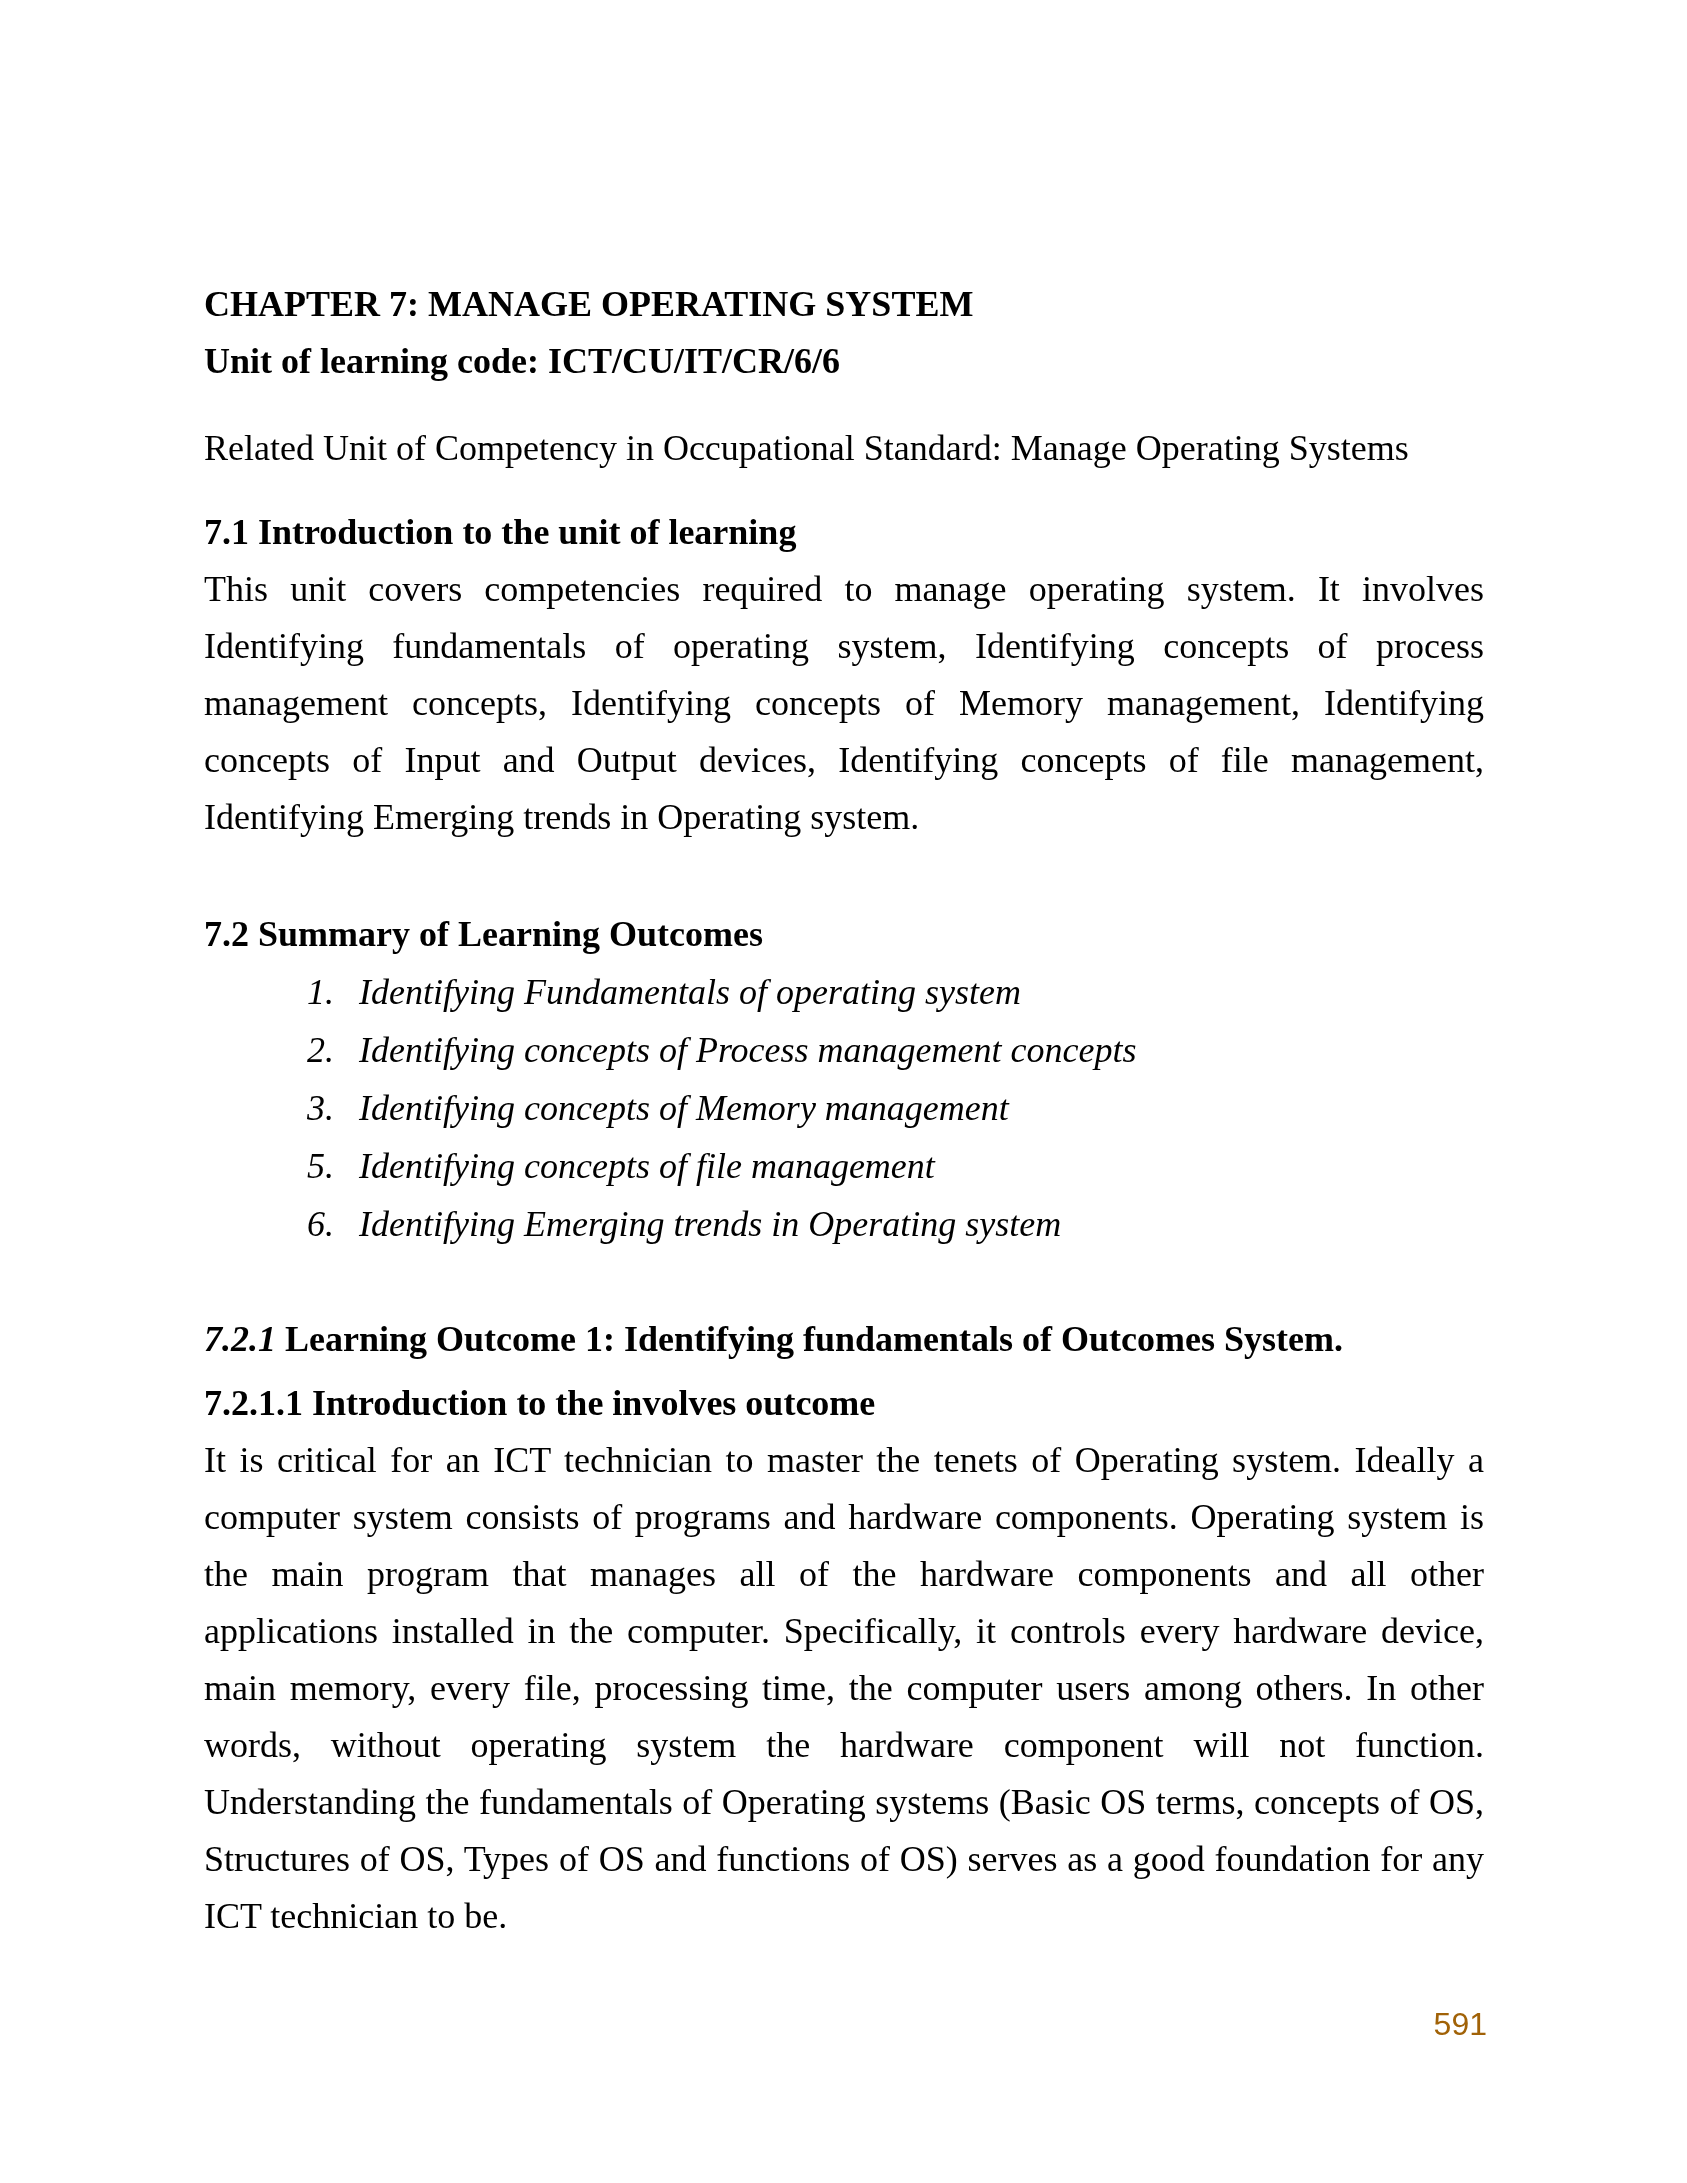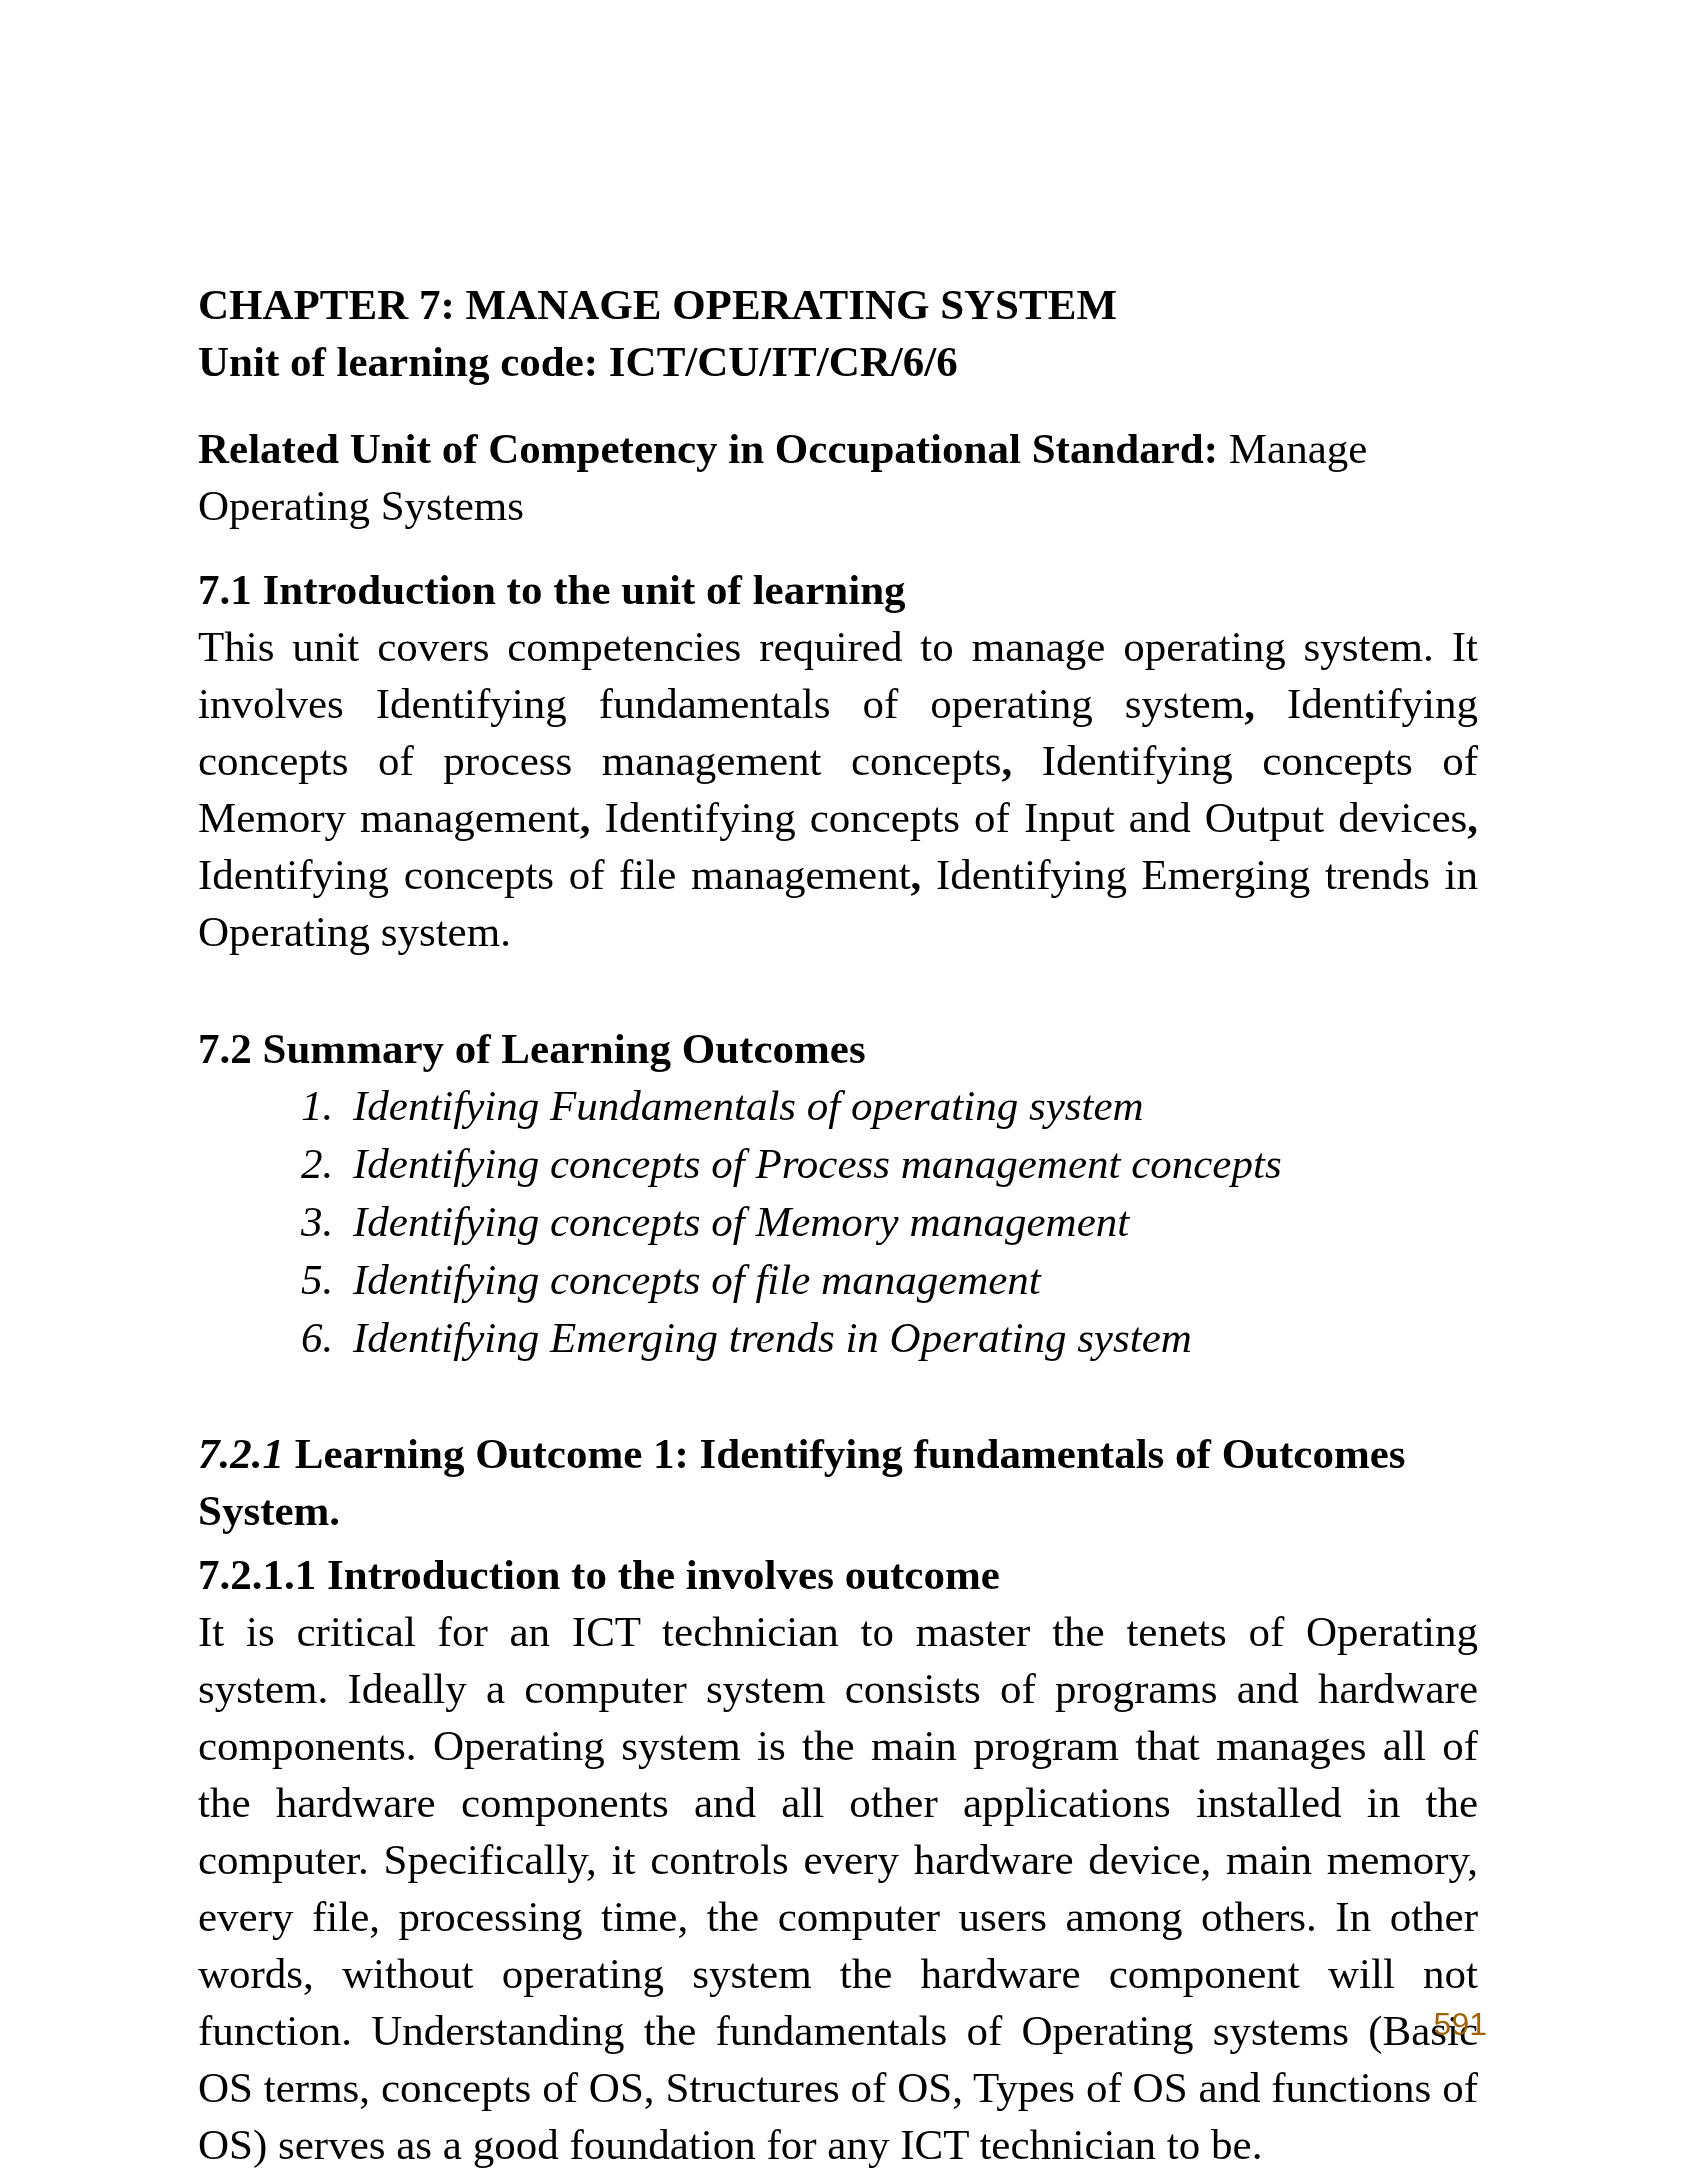--- a/index.html
+++ b/index.html
@@ -14,29 +14,29 @@
   }
   .page {
     position: absolute;
     left: 0; top: 0;
     width: 1687px;
     height: 2183px;
     background: #ffffff;
   }
   .doc {
     position: absolute;
-    left: 198px;
+    left: 204px;
     top: 276px;
     width: 1280px;
-    font-size: 43px;
+    font-size: 36px;
     line-height: 57px;
   }
   .doc p { margin: 0; }
   .heading { font-weight: bold; }
-  .b { font-weight: bold; }
+  .b { font-weight: normal; }
   .bi { font-weight: bold; font-style: italic; text-align: center; }
   .related { margin-top: 30px; }
   .h71 { margin-top: 27px; }
   .p1 { margin-top: 4.6px; text-align: justify; }
   .h72 { margin-top: 60px; }
   .outcomes { margin-top: 0; }
   .outcome { line-height: 58px; padding-left: 103px; white-space: nowrap; font-style: italic; }
   .outcome .num { display: inline-block; width: 52px; }
   .h721 { margin-top: 58px; }
   .h7211 { margin-top: 7.3px; }

